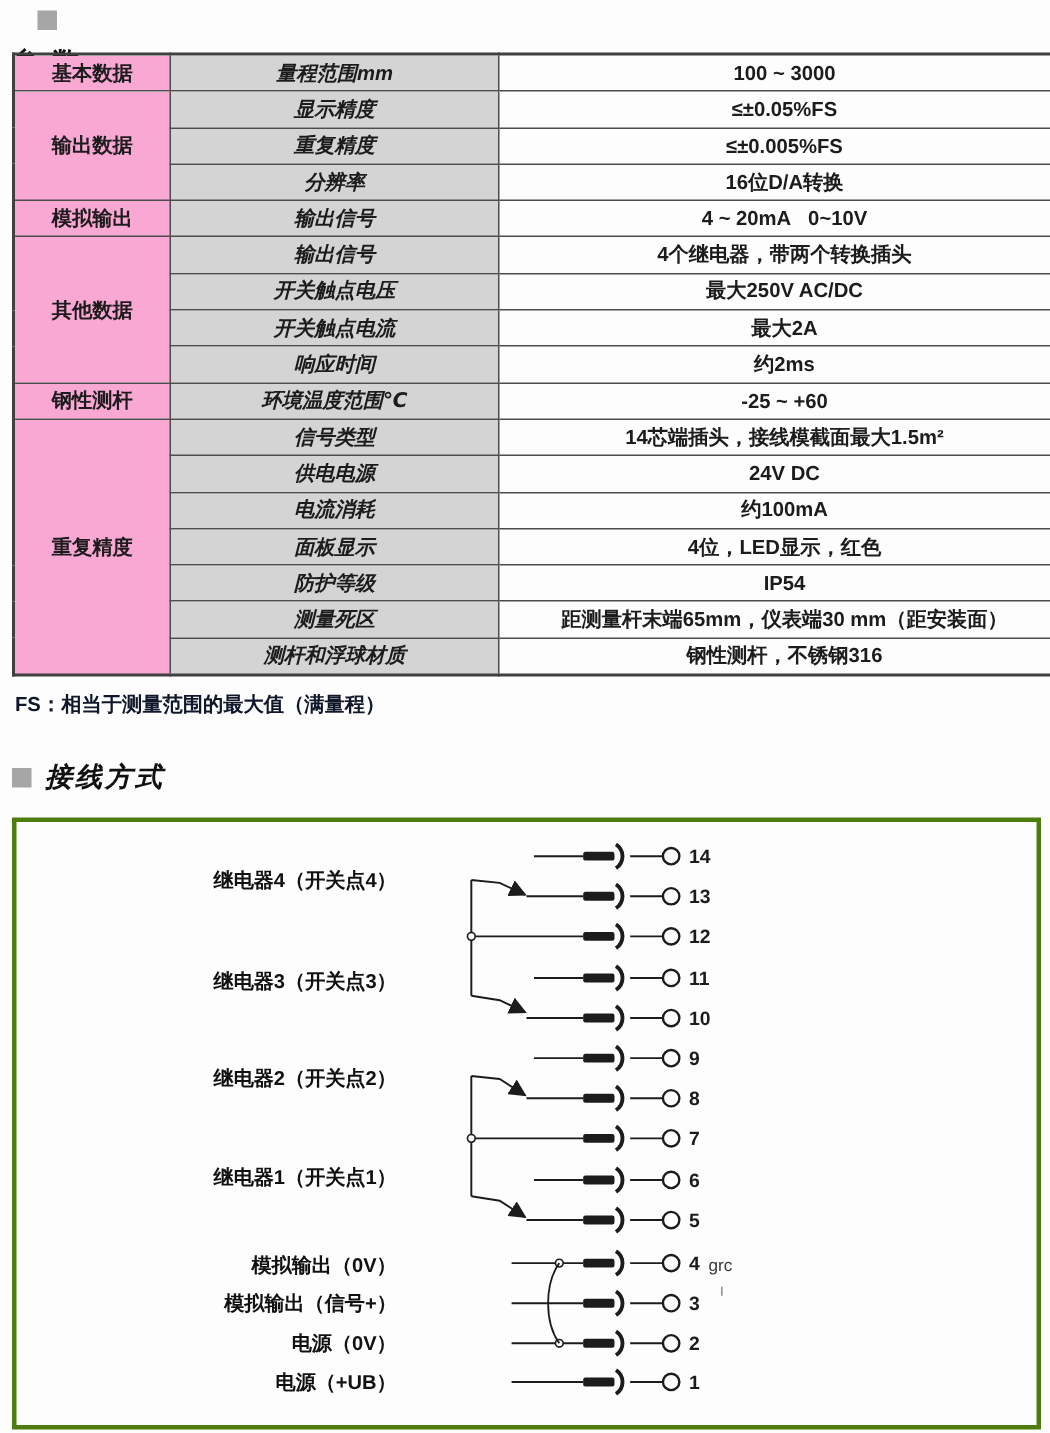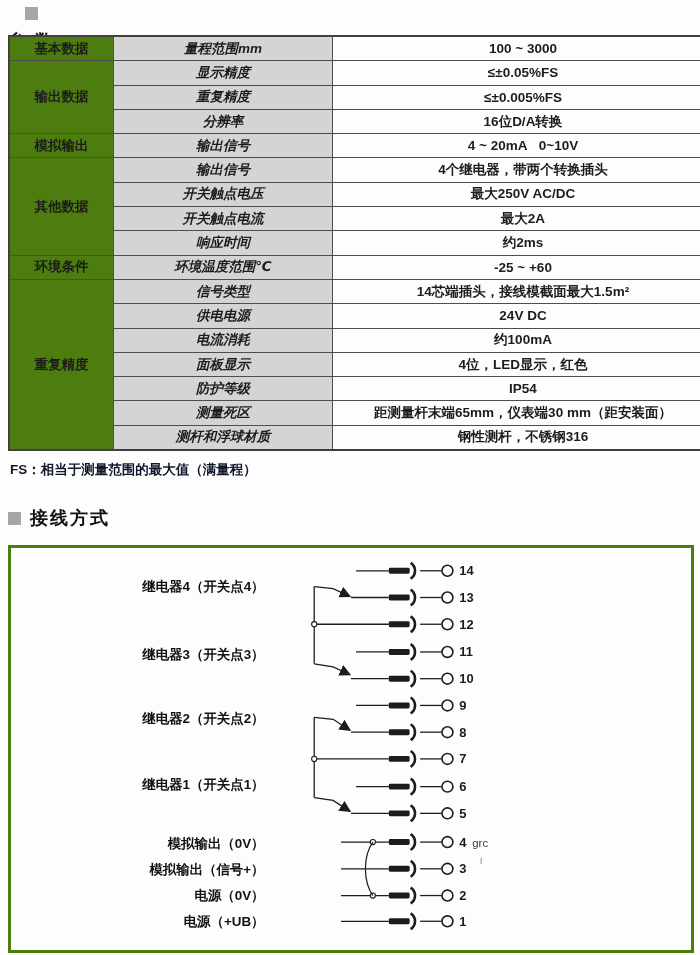--- a/index.html
+++ b/index.html
@@ -7,32 +7,32 @@
     width:700px;height:955px;position:relative;background:#fdfdfd;
     font-family:"Liberation Sans","DejaVu Sans",sans-serif;color:#1a1a1a;
     overflow:hidden;
   }
   .section-heading{
     position:absolute;left:8px;display:flex;align-items:center;gap:9px;
     font-size:18px;font-weight:700;letter-spacing:2px;color:#111;
   }
   .section-heading .sq{width:13px;height:13px;background:#a6a6a6;display:inline-block;}
   #heading-params{top:7px;flex-direction:column;}
-  #heading-wiring{top:506px;}
+  #heading-wiring{top:506px;font-style:italic;}
 
   table.params{
     position:absolute;top:35px;left:8px;width:687px;
     border-collapse:collapse;table-layout:fixed;
     font-size:13.5px;font-weight:600;color:#1c1c1c;
   }
   table.params td{
     border:1px solid #4d4d4d;height:23.3px;text-align:center;
     padding:0 4px;overflow:hidden;white-space:nowrap;
   }
-  table.params td.group{width:95px;background:#4d7c0f;margin-left:40px;}
+  table.params td.group{width:95px;background:#f9a8d4;margin-left:40px;}
   table.params td.pname{width:210px;background:#d4d4d4;font-style:italic;}
   table.params td.pvalue{width:372px;background:#fdfdfd;font-weight:600;}
   table.params{border:2px solid #404040;}
 
   #fs-note{
     position:absolute;top:461px;left:10px;font-size:13.5px;font-weight:600;color:#0f172a;
   }
 
   #diagram-box{
     position:absolute;top:545px;left:8px;width:680px;height:402px;
@@ -84,21 +84,21 @@
       </tr>
       <tr>
         <td class="pname">开关触点电流</td>
         <td class="pvalue">最大2A</td>
       </tr>
       <tr>
         <td class="pname">响应时间</td>
         <td class="pvalue">约2ms</td>
       </tr>
       <tr>
-        <td class="group" rowspan="1">环境条件</td>
+        <td class="group" rowspan="1">钢性测杆</td>
         <td class="pname">环境温度范围℃</td>
         <td class="pvalue">-25 ~ +60</td>
       </tr>
       <tr>
         <td class="group" rowspan="7">重复精度</td>
         <td class="pname">信号类型</td>
         <td class="pvalue">14芯端插头，接线模截面最大1.5m²</td>
       </tr>
       <tr>
         <td class="pname">供电电源</td>

